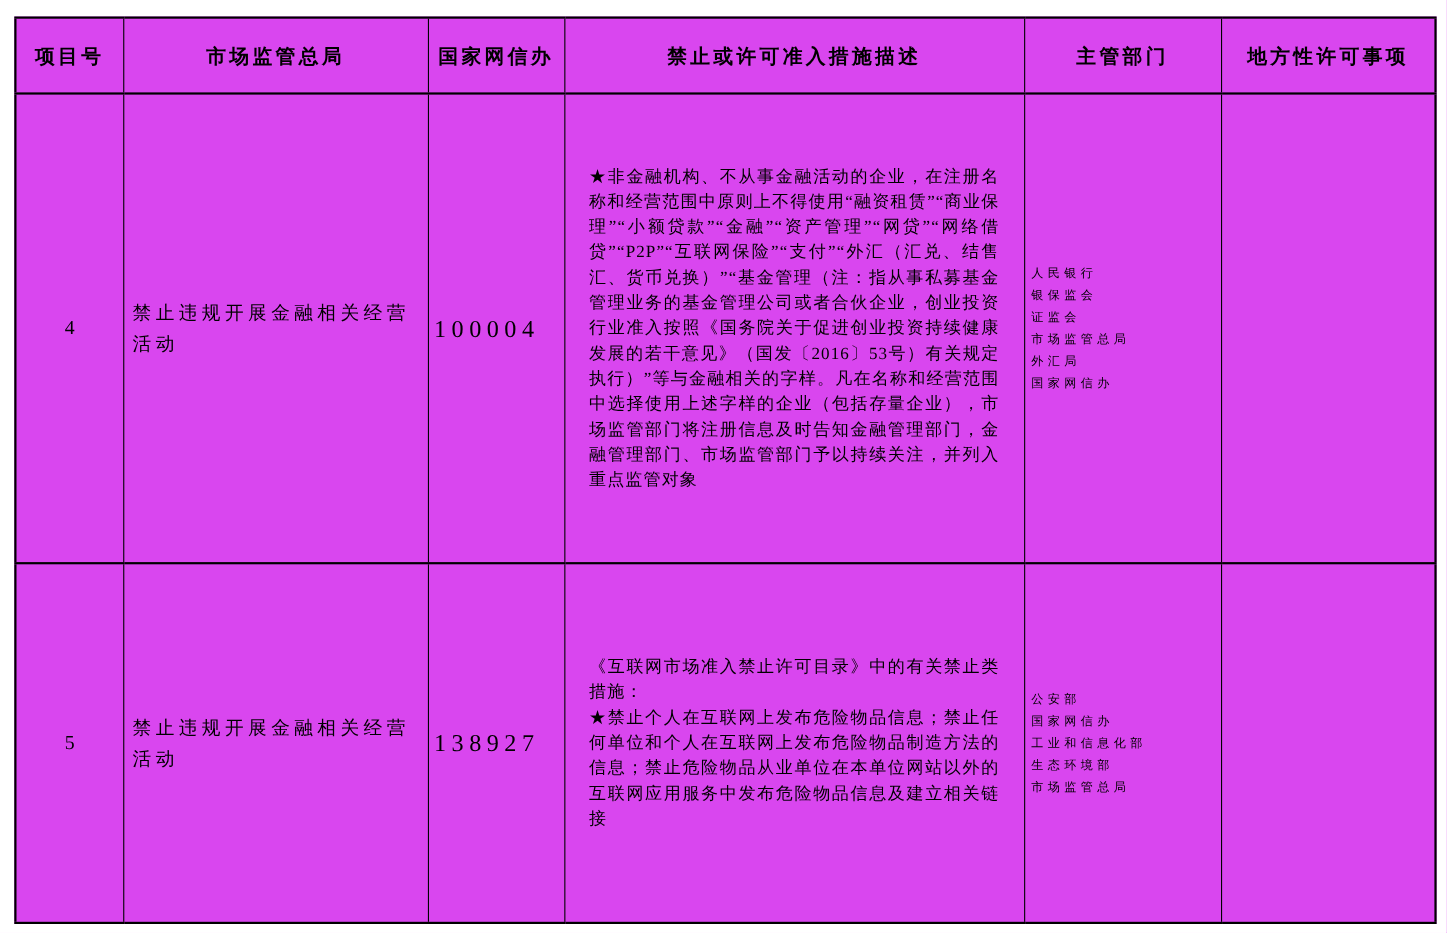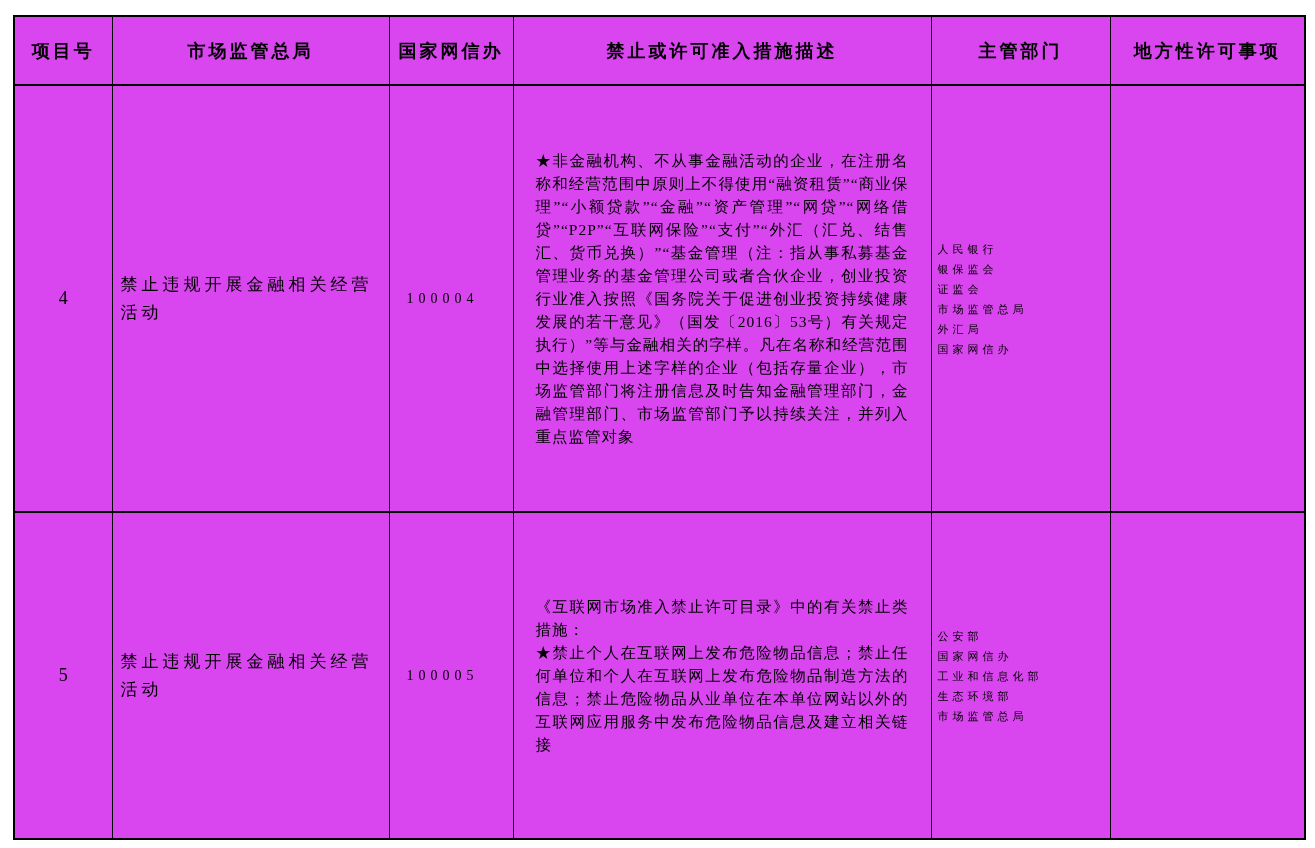--- a/index.html
+++ b/index.html
@@ -60,24 +60,24 @@
   }
   td.matter {
     font-size: 17px;
     line-height: 28px;
     letter-spacing: 4px;
     text-align: left;
     padding: 0 6px 0 8px;
     margin-top: 20px;
   }
   td.code {
-    font-size: 14px;
+    font-size: 22px;
     letter-spacing: 5px;
     text-align: left;
-    padding: 0 2px 0 17px;
+    padding: 0 2px 0 5px;
   }
   td.description {
     font-size: 15.5px;
     line-height: 23px;
     letter-spacing: 1px;
     text-align: justify;
     white-space: pre-line;
     padding: 0 22px;
   }
   td.departments {
@@ -125,21 +125,21 @@
 银保监会
 证监会
 市场监管总局
 外汇局
 国家网信办</td>
         <td class="local"></td>
       </tr>
       <tr class="row-5">
         <td class="item-no">5</td>
         <td class="matter">禁止违规开展金融相关经营活动</td>
-        <td class="code">100005</td>
+        <td class="code">138927</td>
         <td class="description">《互联网市场准入禁止许可目录》中的有关禁止类措施：
 ★禁止个人在互联网上发布危险物品信息；禁止任何单位和个人在互联网上发布危险物品制造方法的信息；禁止危险物品从业单位在本单位网站以外的互联网应用服务中发布危险物品信息及建立相关链接</td>
         <td class="departments">公安部
 国家网信办
 工业和信息化部
 生态环境部
 市场监管总局</td>
         <td class="local"></td>
       </tr>
     </tbody>

